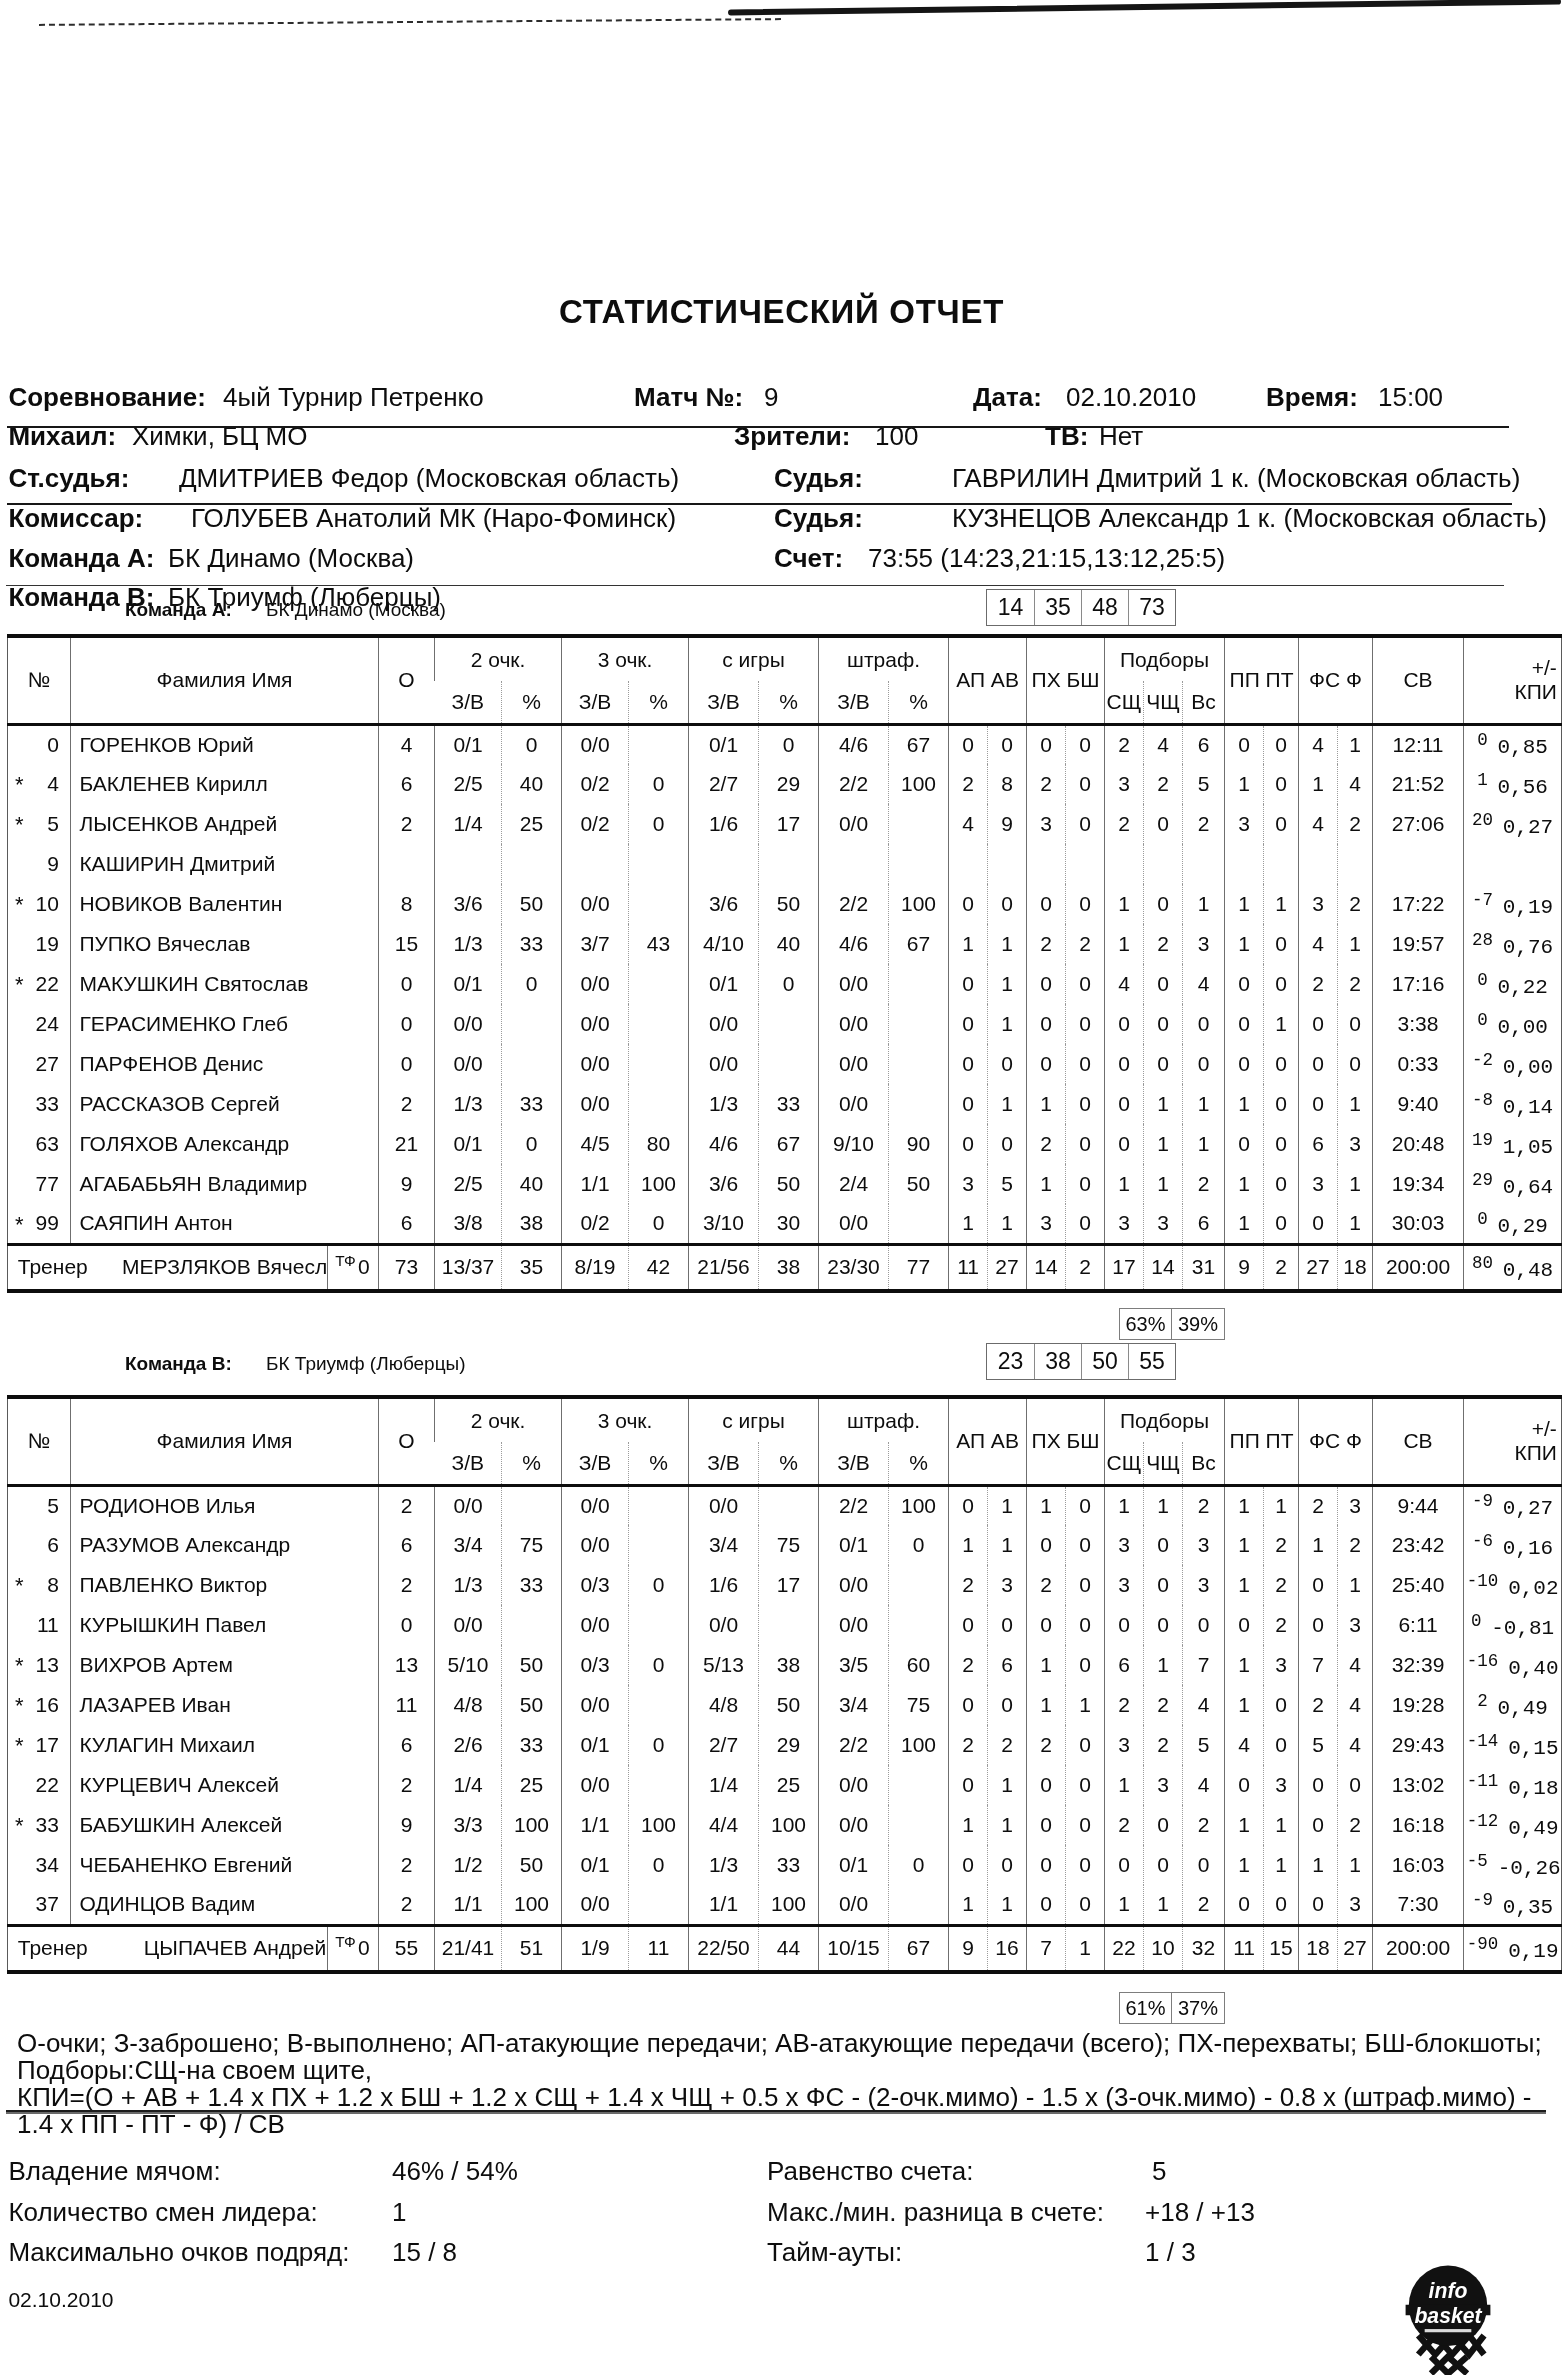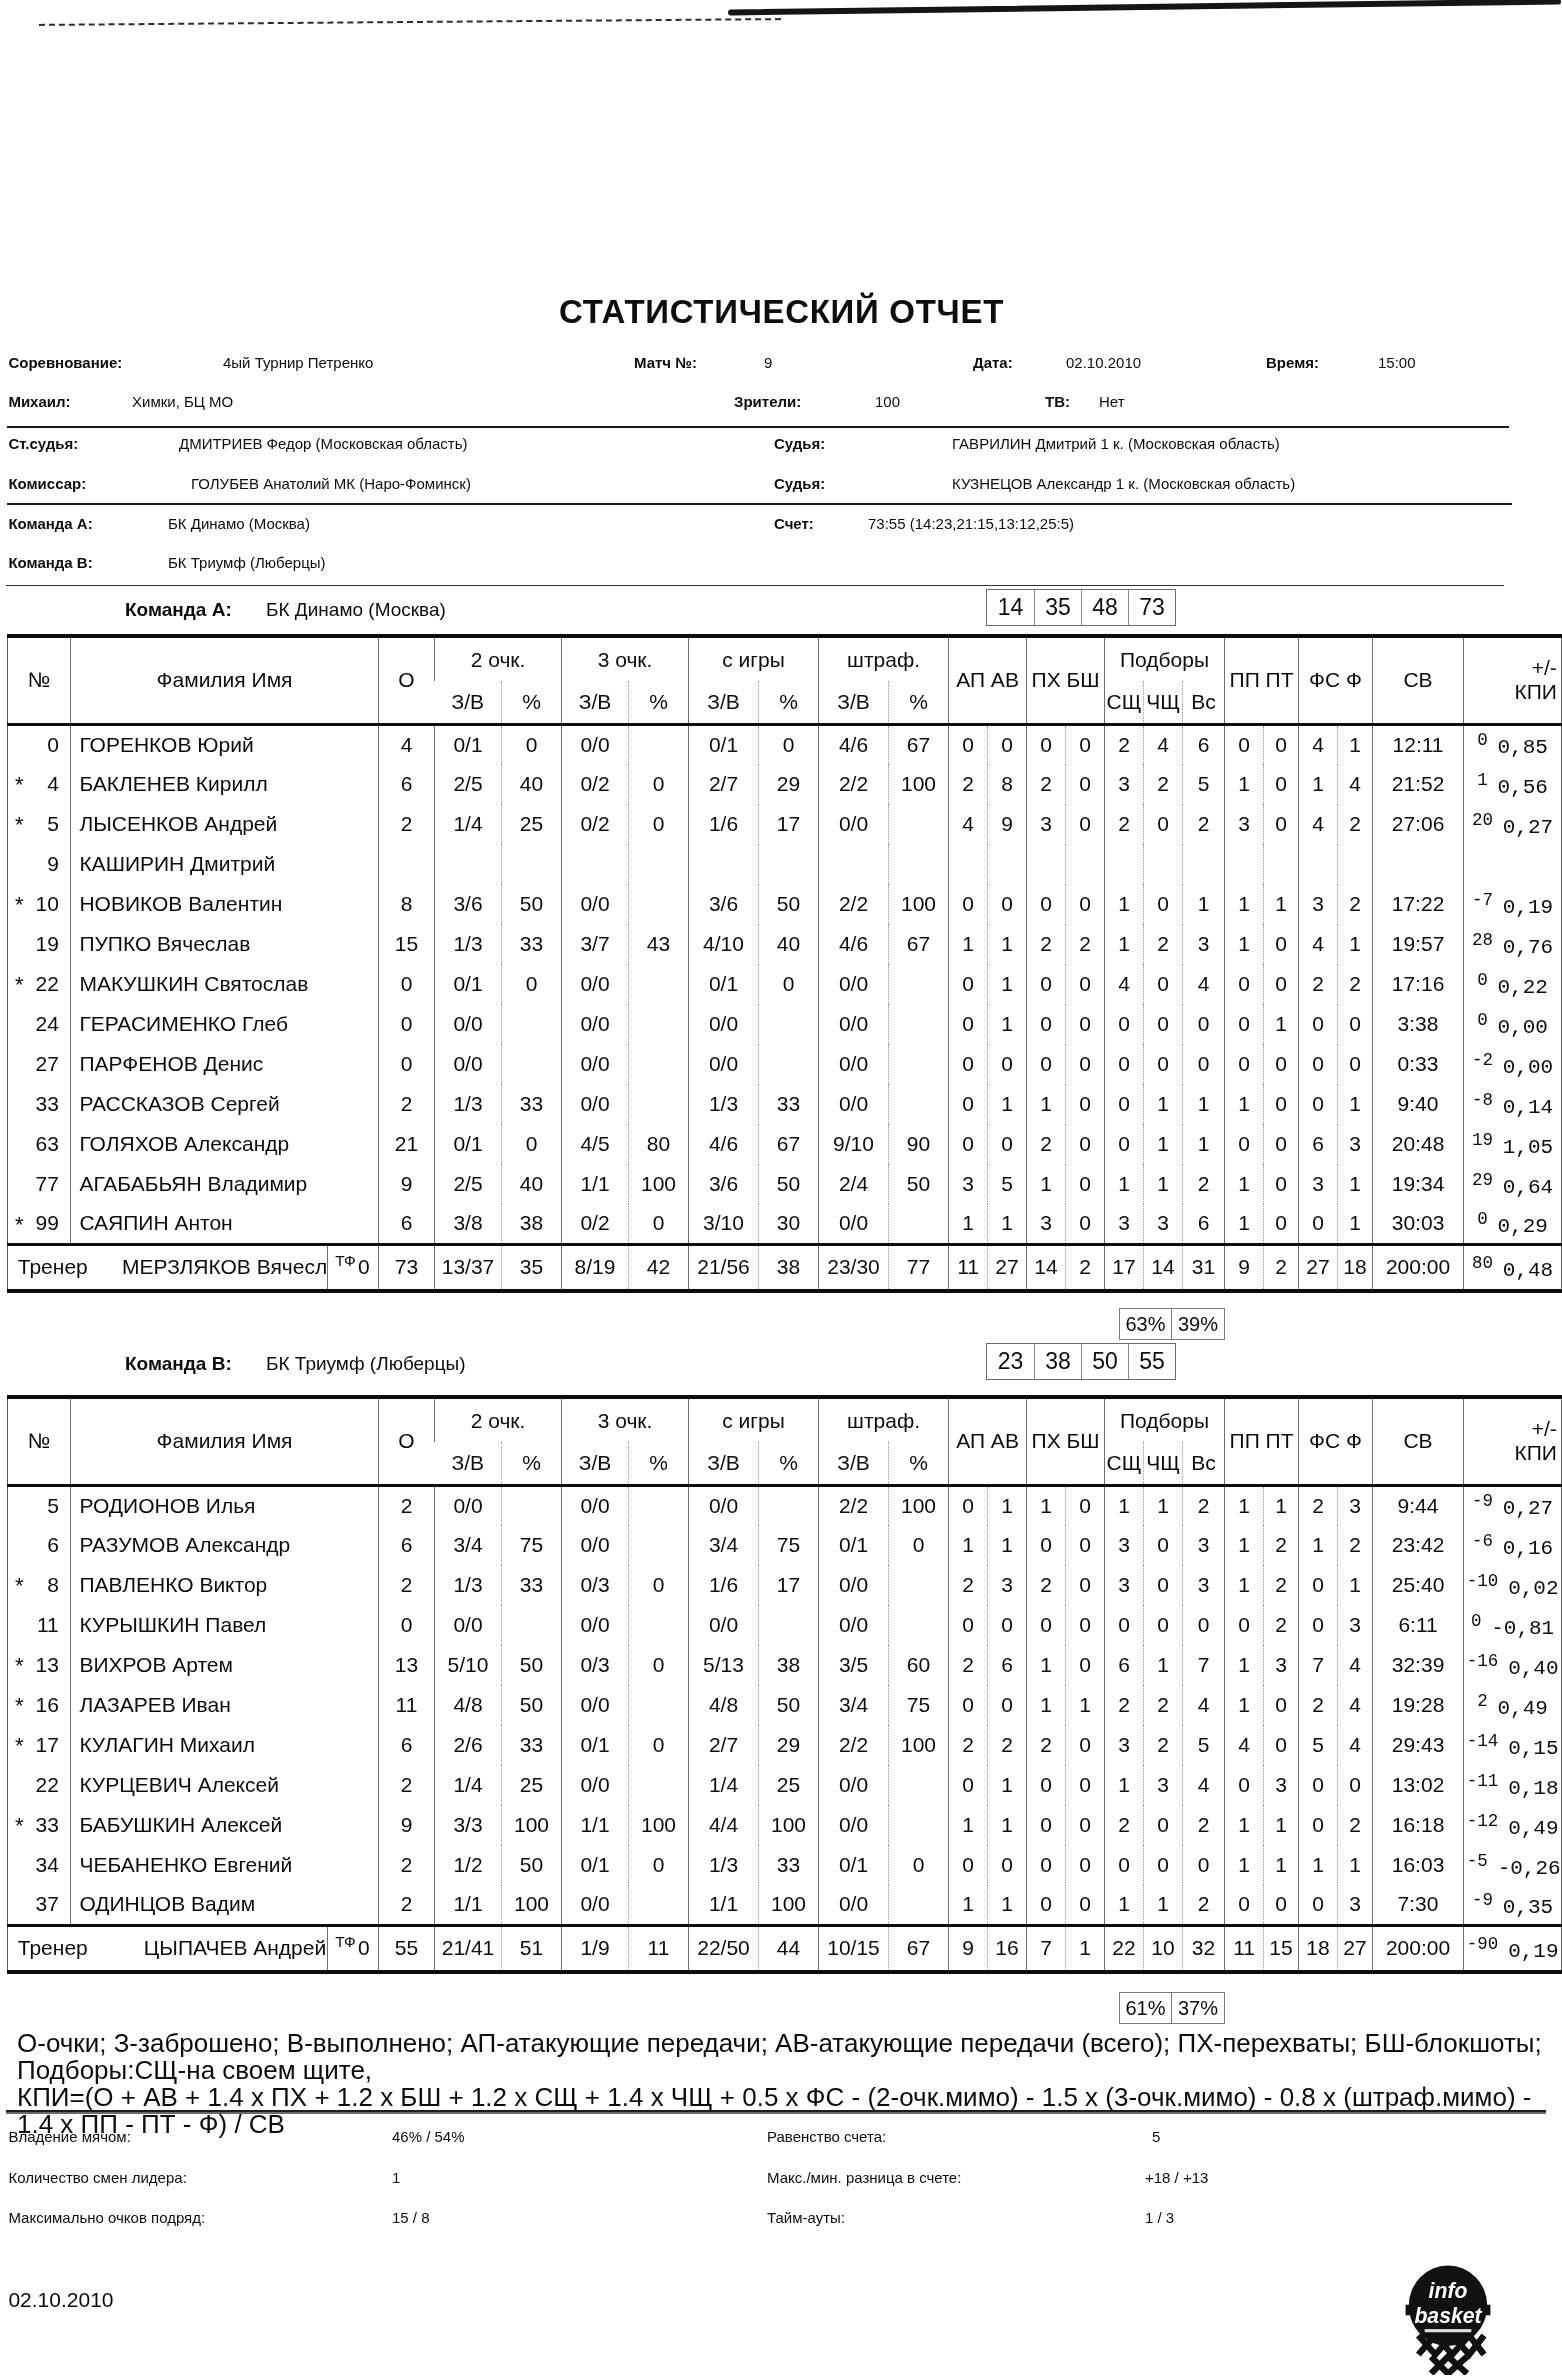--- a/index.html
+++ b/index.html
@@ -4,21 +4,21 @@
 <style>
   * { box-sizing: border-box; margin: 0; padding: 0; }
   html,body { background:#ffffff; }
   body {
     width: 1563px; height: 2377px;
     font-family: "Liberation Sans", "DejaVu Sans", sans-serif;
     color: #0d0d0d; position: relative; overflow: hidden;
   }
   .abs { position: absolute; white-space: nowrap; }
   .lbl { font-weight: bold; }
-  .fs31 { font-size: 15px; }
+  .fs31 { font-size: 26px; margin-top: 28px; }
   
   .artifact-dash { position:absolute; top:21px; left:39px; width:742px; border-top:2.8px dashed #2c2c2c; transform:rotate(-0.45deg); }
   .artifact-smear { position:absolute; top:4.2px; left:728px; width:833px; height:6.3px; background:#151515; border-radius:3.5px; transform:rotate(-0.75deg); }
   
   .title { position:absolute; top:293px; left:0; width:1563px; text-align:center; font-size:33px; font-weight:bold; letter-spacing:0.7px; }
   
   .rule { position:absolute; height:0; border-top:2.1px solid #171717; }
   .rule2 { position:absolute; height:0; border-top:1.4px solid #333; }
   
   .team-head { position:absolute; font-size:19px;margin-left:40px; }

